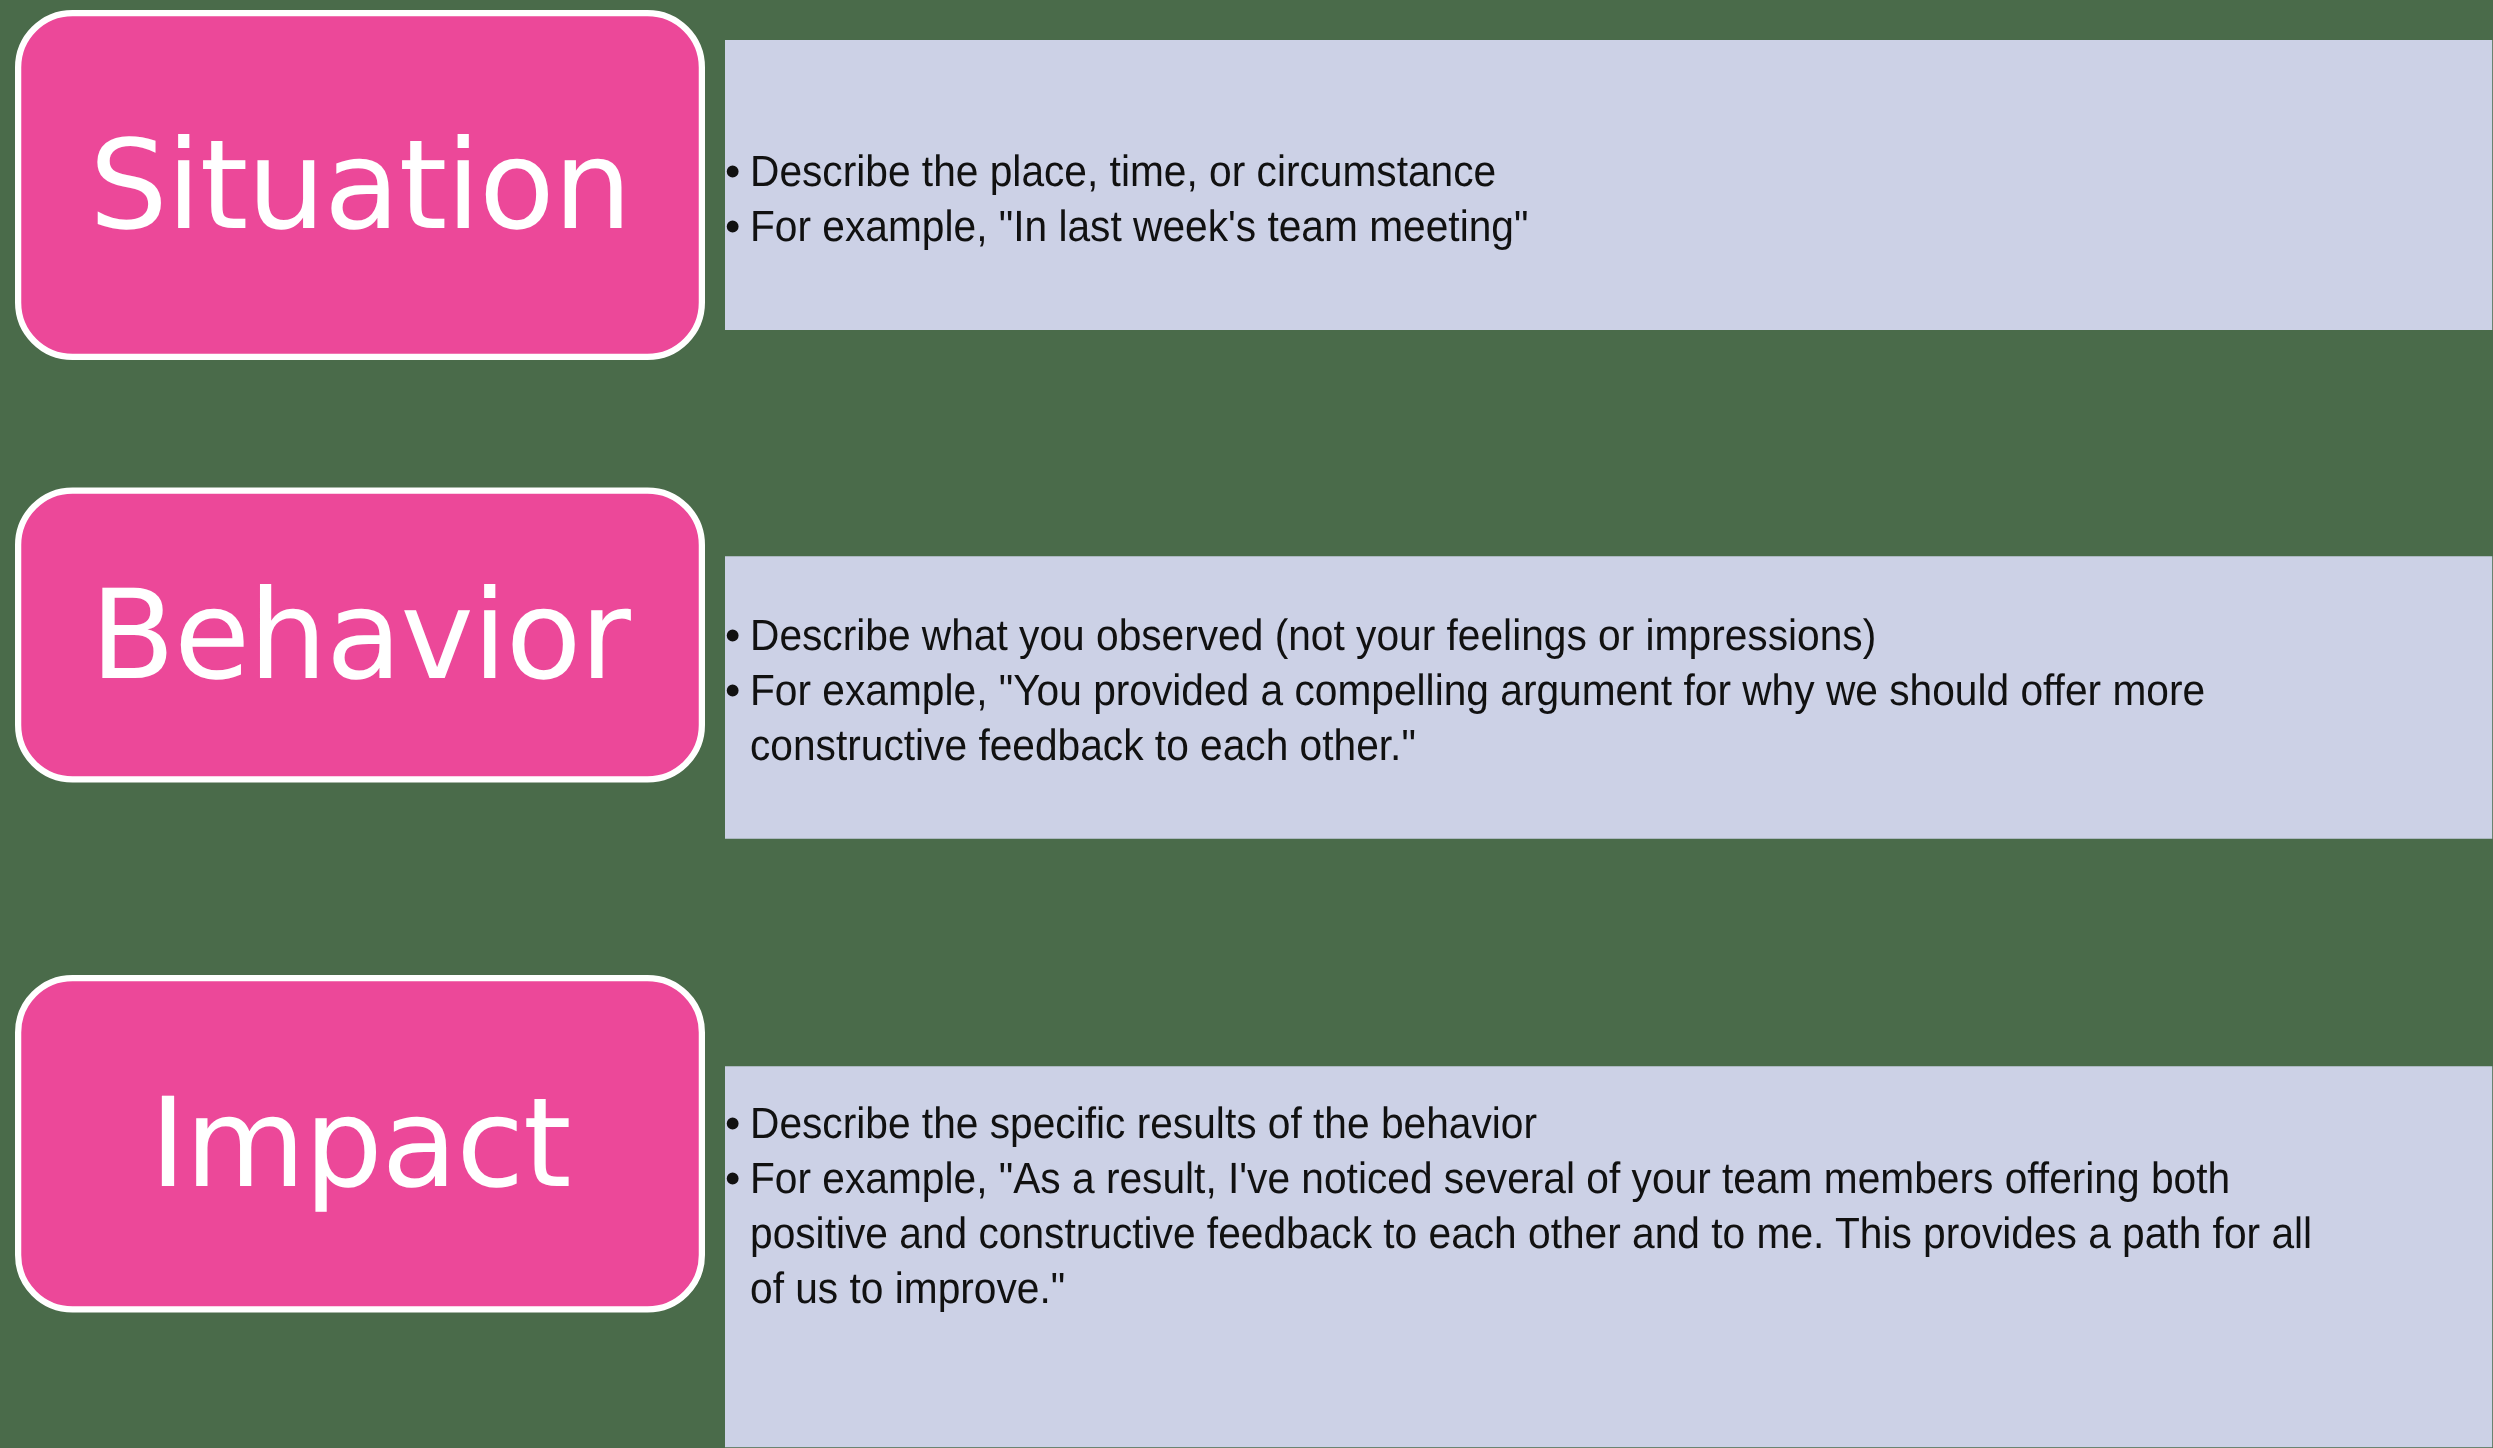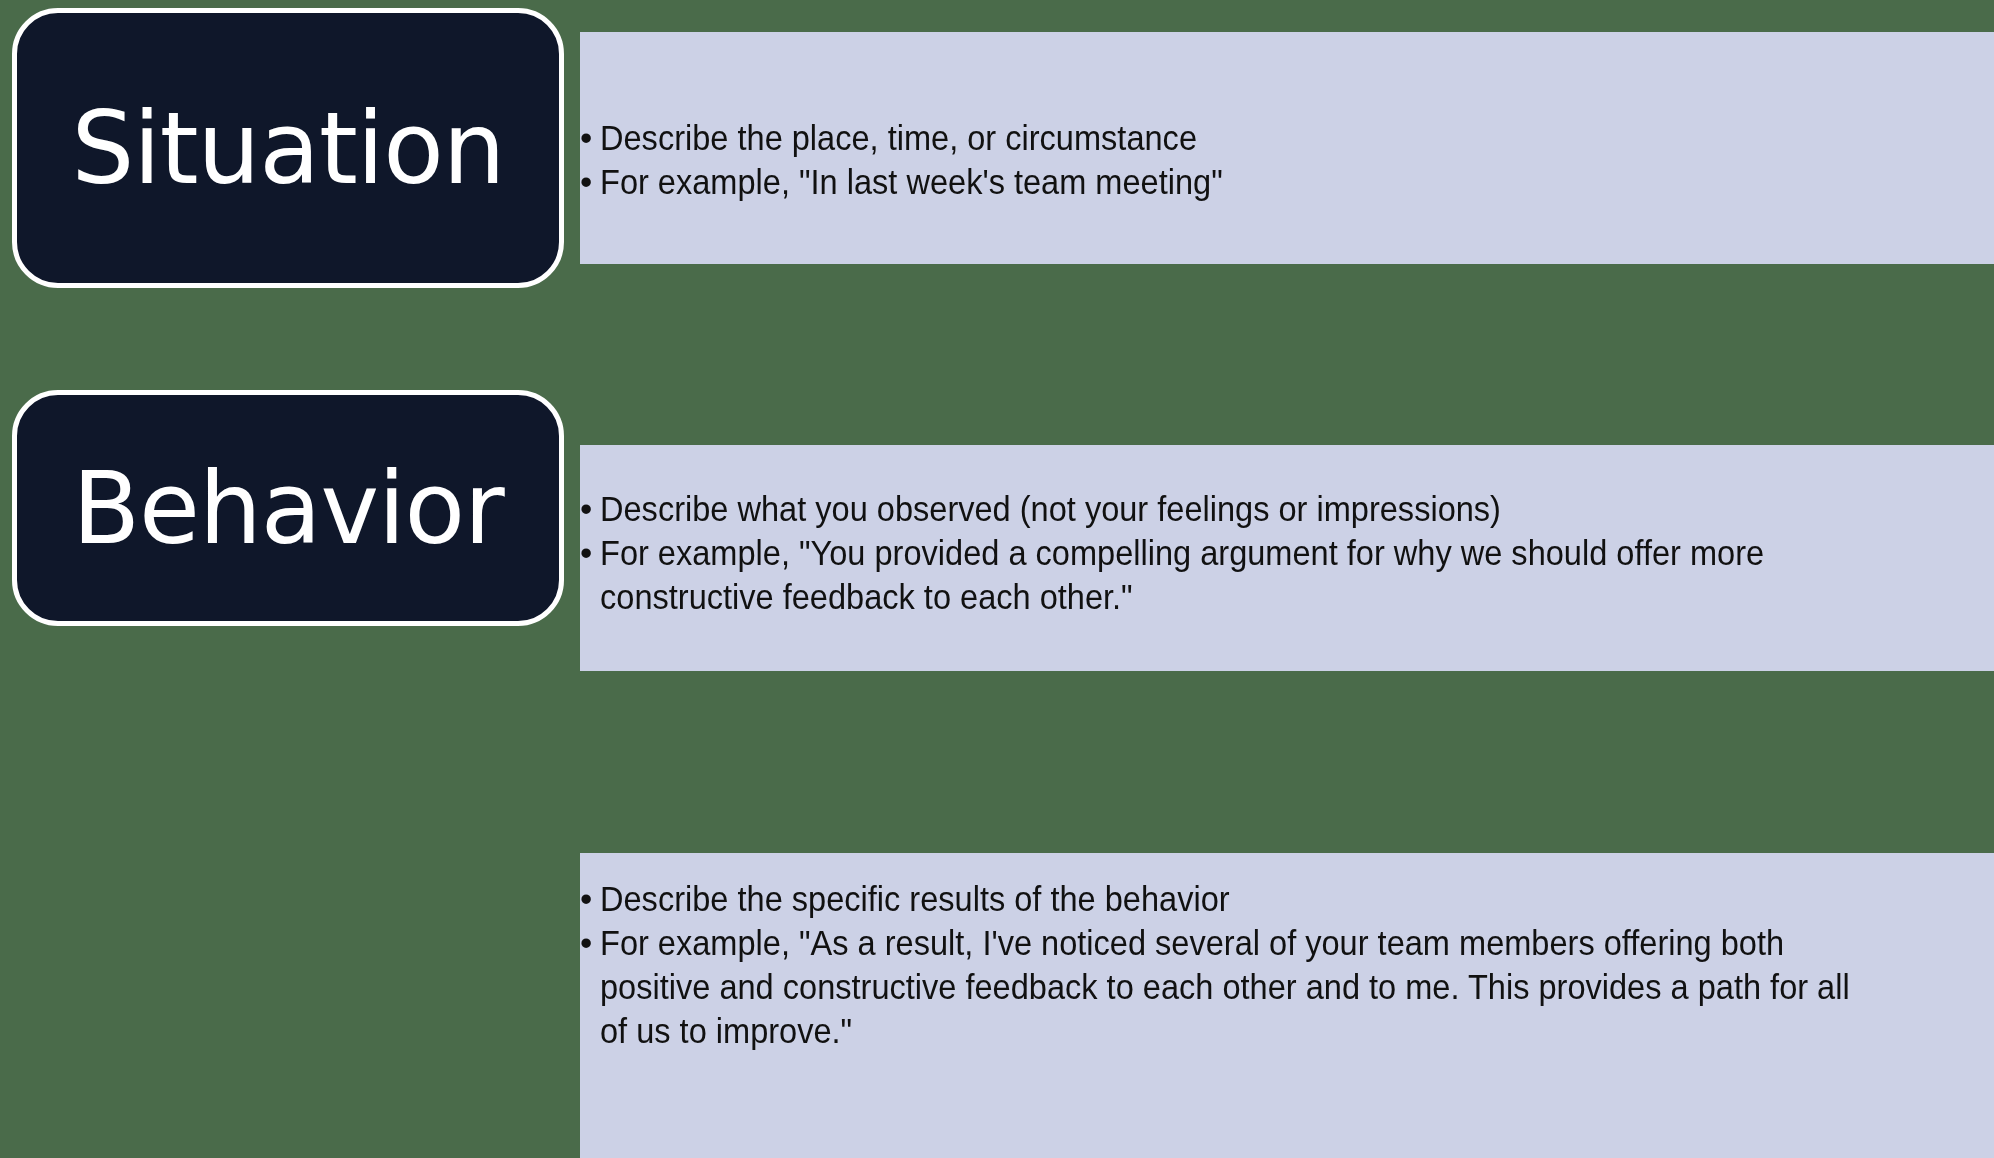--- a/index.html
+++ b/index.html
@@ -31,21 +31,21 @@
   .row-1 { top: 390px; height: 370px; }
   .row-2 { top: 780px; height: 378px; }
 
   
   .label-box {
     position: absolute;
     left: 12px;
     top: 8px;
     width: 552px;
     box-sizing: border-box;
-    background: #0f172a;
+    background: #ec4899;
     border: 5px solid #ffffff;
     border-radius: 46px;
     display: flex;
     align-items: center;
     justify-content: center;
     overflow: hidden;
   }
   .row-0 .label-box { height: 280px; top: 8px; }
   .row-1 .label-box { height: 236px; top: 0px; }
   .row-2 .label-box { height: 270px; top: 0px; }
@@ -154,20 +154,23 @@
           <span class="bullet-dot">•</span>
           <span class="bullet-text">For example, "You provided a compelling argument for why we should offer more constructive feedback to each other."</span>
         </div>
 
       </div>
     </div>
   </div>
 
   <div class="row row-2">
 
+    <div class="label-box">
+      <span class="label-text">Impact</span>
+    </div>
 
     <div class="panel">
       <div class="bullets">
 
         <div class="bullet">
           <span class="bullet-dot">•</span>
           <span class="bullet-text">Describe the specific results of the behavior</span>
         </div>
 
         <div class="bullet">

